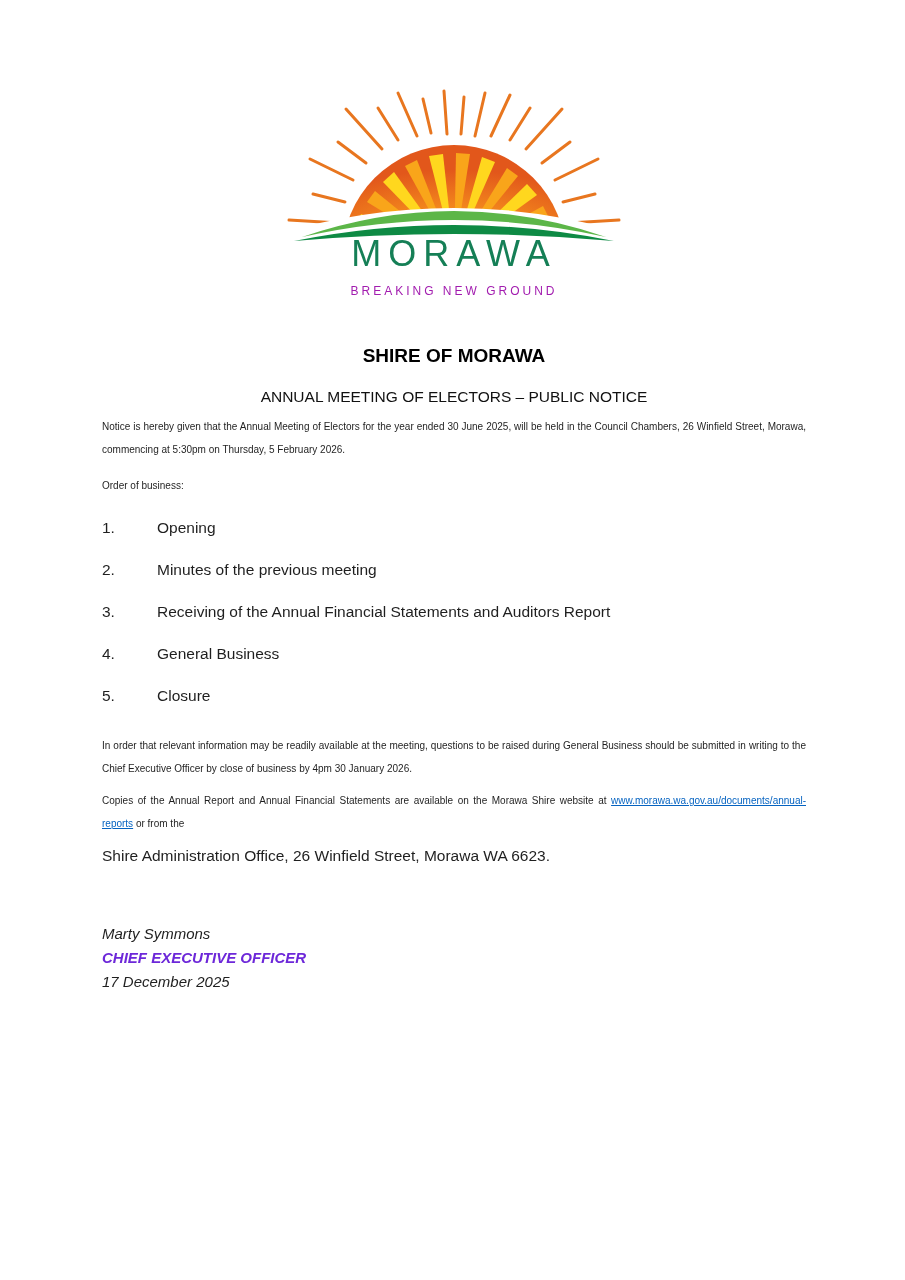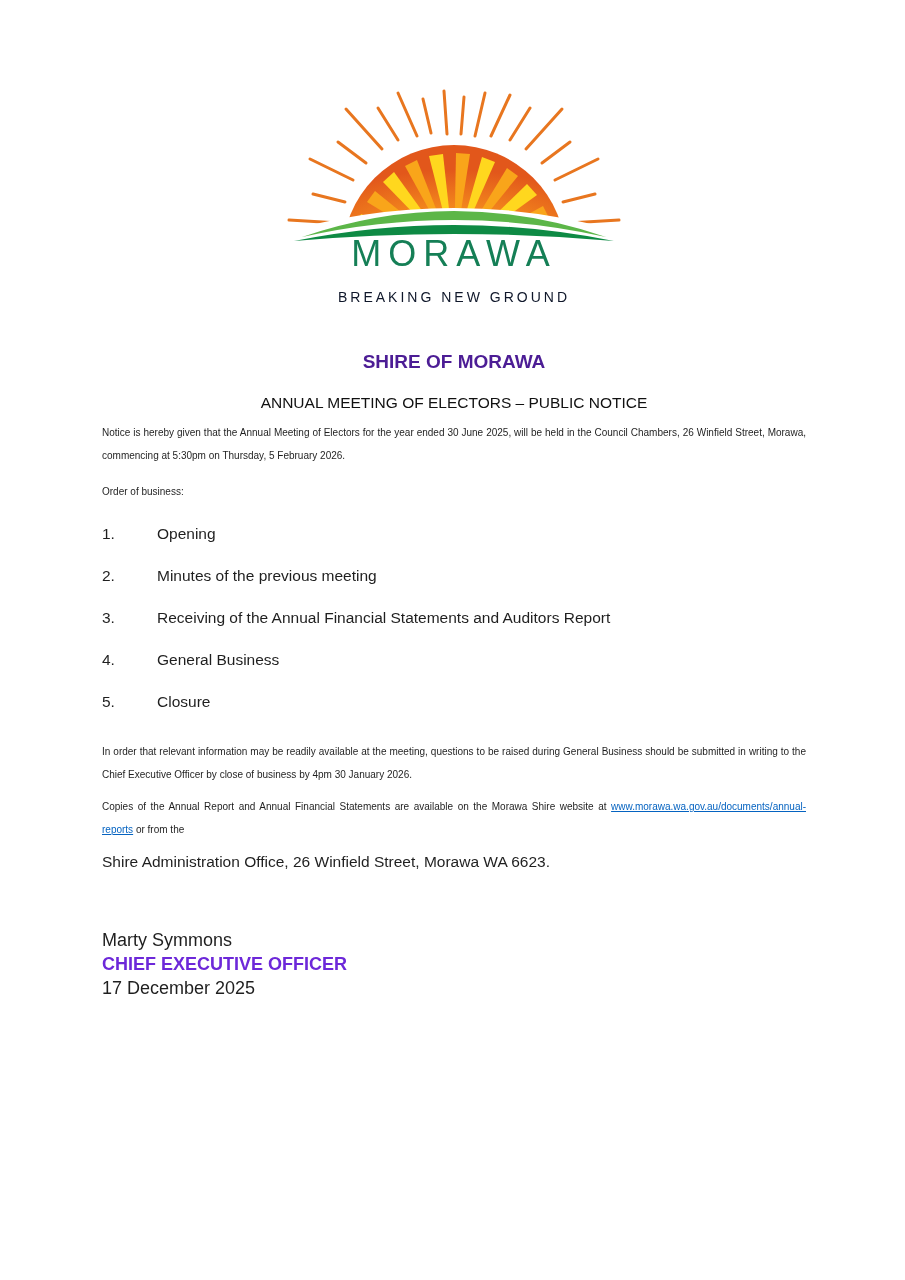--- a/index.html
+++ b/index.html
@@ -23,35 +23,35 @@
   }
   .logo-name {
     font-size: 36px;
     line-height: 34px;
     letter-spacing: 7px;
     color: #157f56;
     margin-top: -4px;
     font-weight: 400;
   }
   .logo-tagline {
-    font-size: 14px;
+    font-size: 12px;
     line-height: 14px;
     letter-spacing: 3px;
-    color: #0f172a;
-    margin-top: 19px;
+    color: #a21caf;
+    margin-top: 13px;
     font-weight: 400;
   }
   
   .doc-title {
     margin: 46px 0 0 0;
     text-align: center;
     font-size: 19px;
     line-height: 23px;
     font-weight: bold;
-    color: #4c1d95;
+    color: #000000;
   }
   .doc-subtitle {
     margin-top: 20px;
     text-align: center;
     font-size: 15.5px;
     line-height: 19px;
     font-weight: normal;
     color: #111;
   }
   
@@ -81,22 +81,23 @@
     line-height: 22.5px;
   }
   .doc-link {
     color: #0563c1;
     text-decoration: underline;
     cursor: pointer;
   }
   
   .signature-block { margin-top: 54px; }
   .sig-line {
-    font-size: 18px;
+    font-size: 15px;
     line-height: 24px;
+    font-style: italic;
   }
   .sig-title { font-weight: bold; color: #6d28d9; }
 </style>
 </head>
 <body>
 
 <div class="page">
   <div class="content">
 
     <div class="logo-block">

